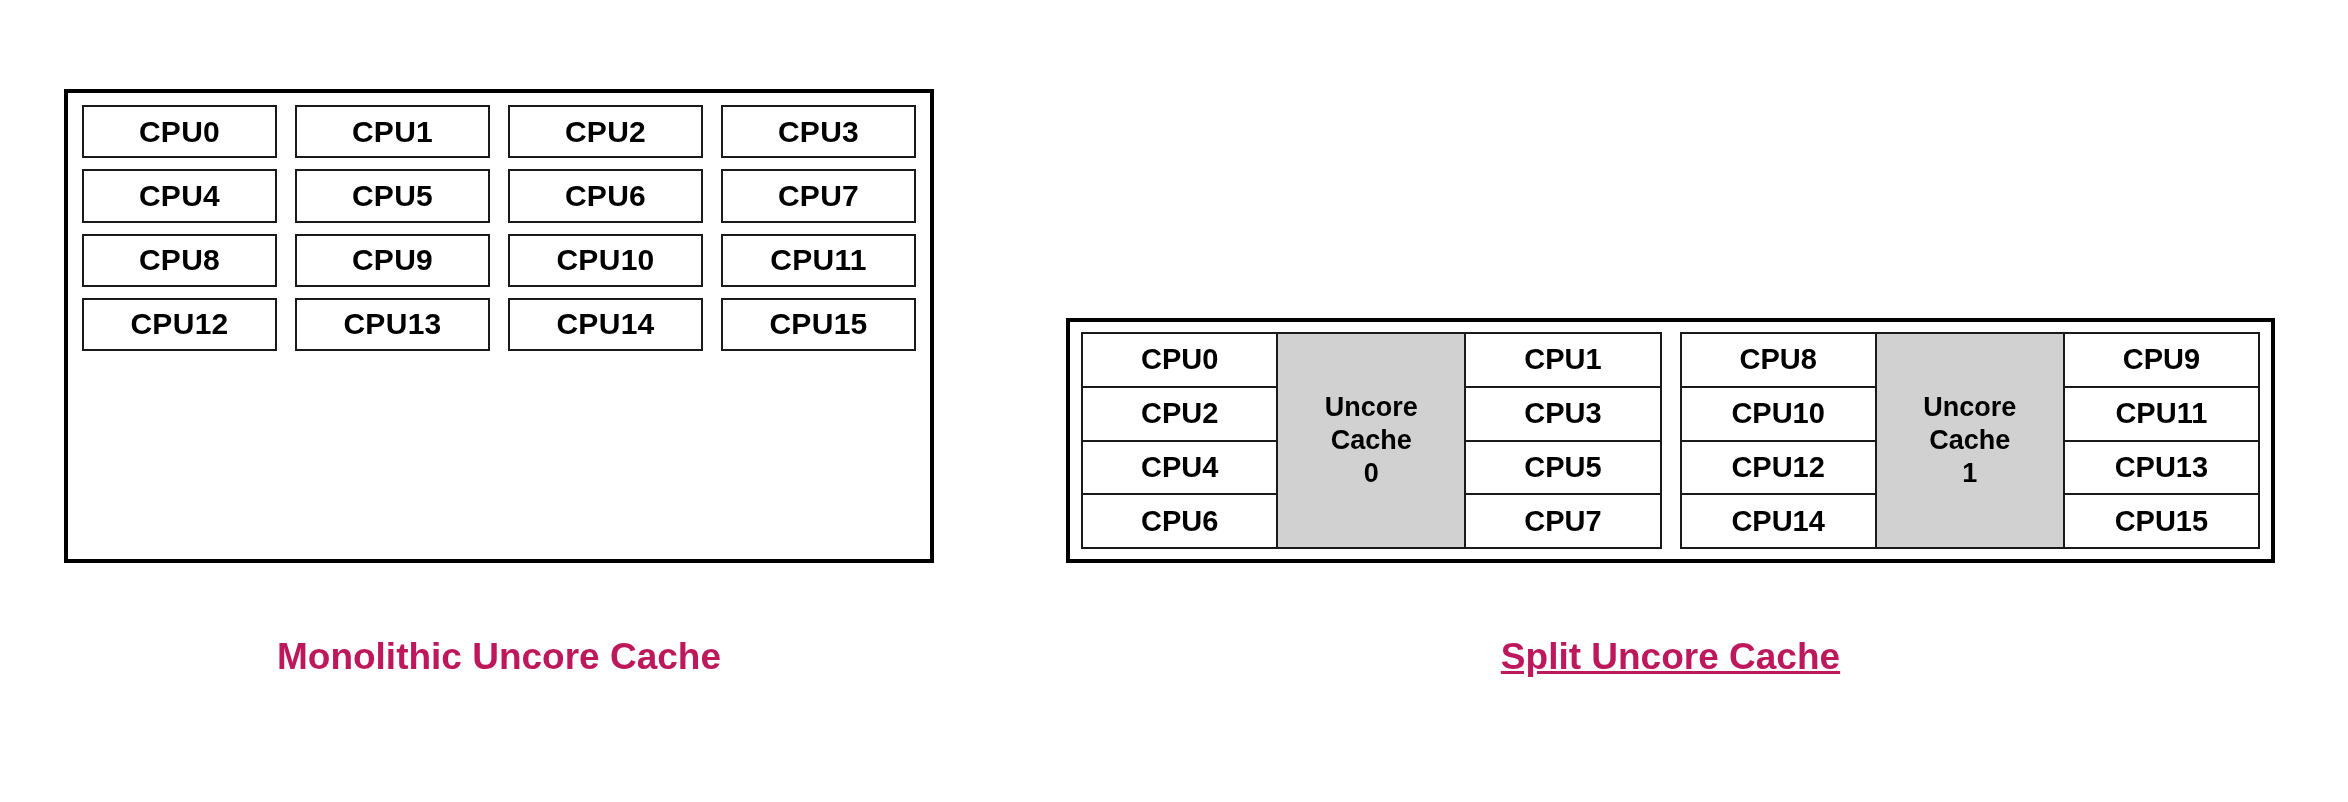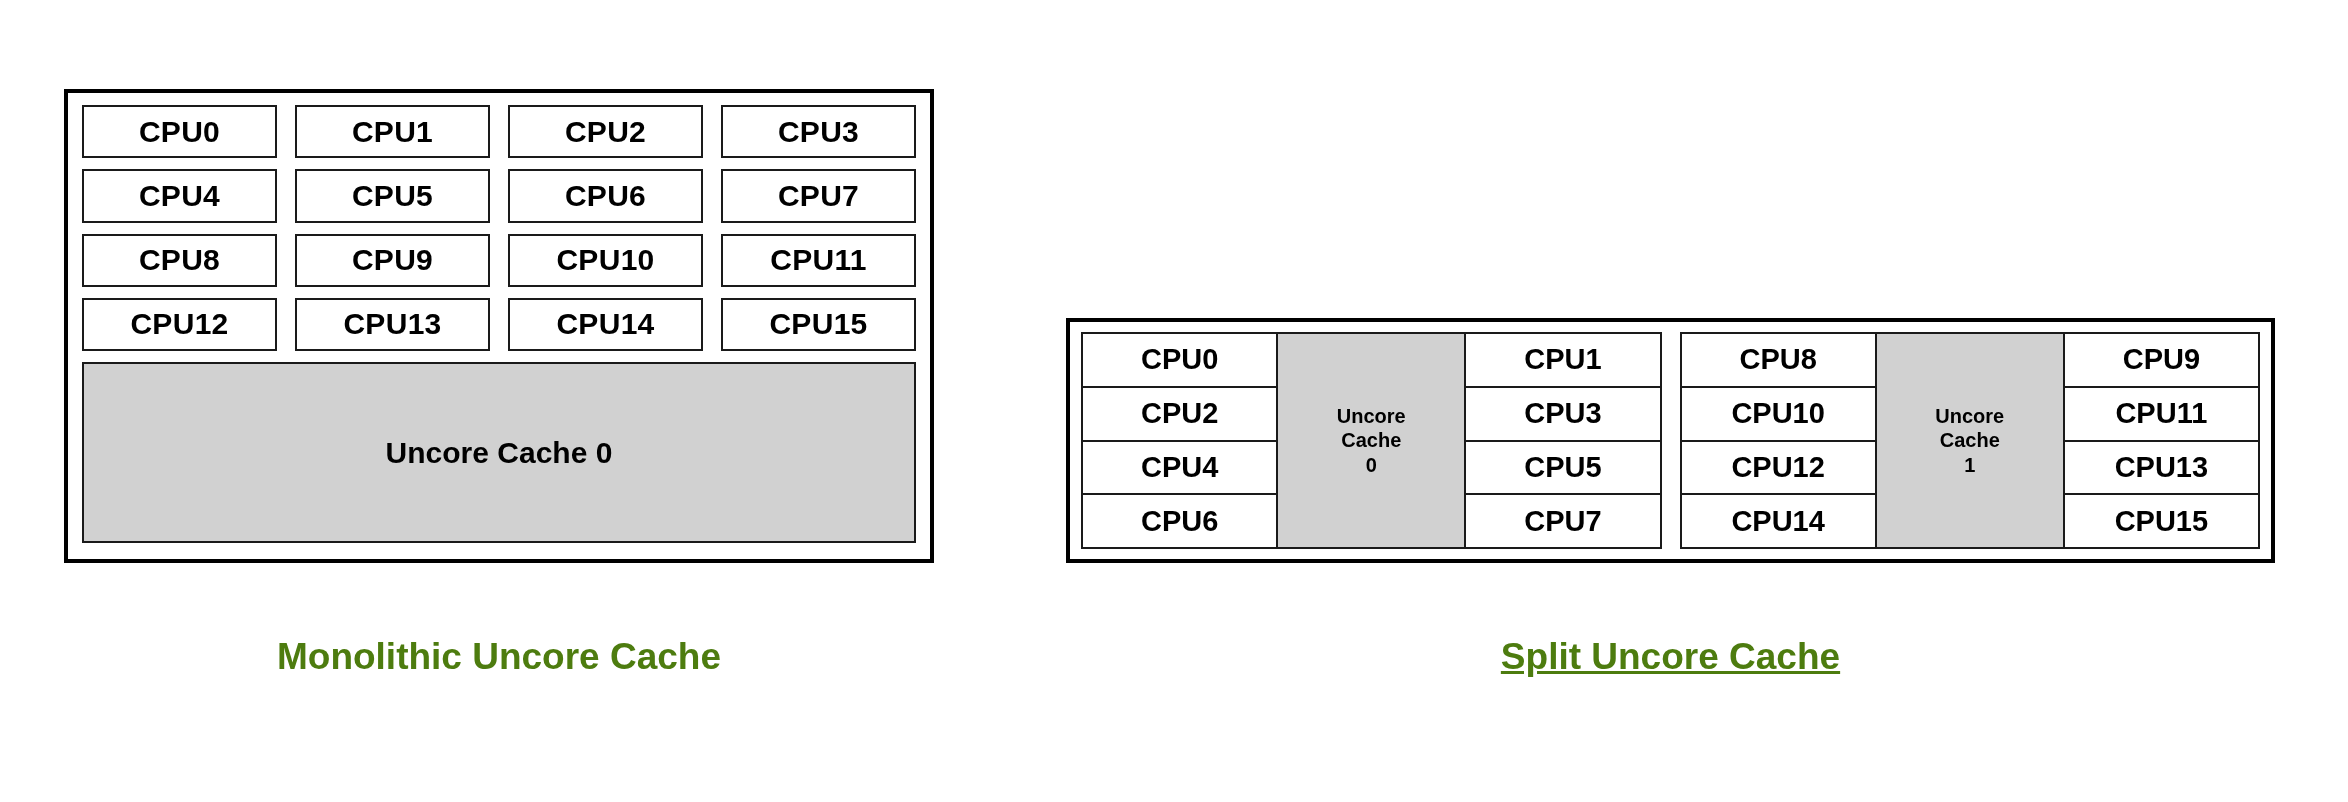--- a/index.html
+++ b/index.html
@@ -17,21 +17,21 @@
 
   
   .figure {
     position: absolute;
   }
 
   .caption {
     position: absolute;
     text-align: center;
     font-weight: bold;
-    color: #4d7c0f;
+    color: #be185d;
     white-space: nowrap;
   }
 
   
   #fig-monolithic {
     left: 64px;
     top: 89px;
     width: 870px;
     height: 474px;
     box-sizing: border-box;
@@ -133,21 +133,21 @@
   .cache-column {
     flex: 0 0 190px;
     box-sizing: border-box;
     border-left: 2px solid #1a1a1a;
     border-right: 2px solid #1a1a1a;
     background: #d1d1d1;
     display: flex;
     flex-direction: column;
     align-items: center;
     justify-content: center;
-    font-size: 20px;
+    font-size: 27px;
     font-weight: bold;
     color: #000000;
     line-height: 1.22;
     text-align: center;
   }
   #caption-split {
     left: 1066px;
     top: 636px;
     width: 1209px;
     font-size: 37px;
@@ -170,21 +170,20 @@
       <div class="cpu-cell">CPU7</div>
       <div class="cpu-cell">CPU8</div>
       <div class="cpu-cell">CPU9</div>
       <div class="cpu-cell">CPU10</div>
       <div class="cpu-cell">CPU11</div>
       <div class="cpu-cell">CPU12</div>
       <div class="cpu-cell">CPU13</div>
       <div class="cpu-cell">CPU14</div>
       <div class="cpu-cell">CPU15</div>
     </div>
-    <div class="cache-wide">Uncore Cache 0</div>
   </div>
 </div>
 <div class="caption" id="caption-monolithic">Monolithic Uncore Cache</div>
 
 <div class="figure" id="fig-split">
   <div class="inner">
 
     <div class="cache-group">
       <div class="cpu-column">
         <div class="cpu-cell-stack">CPU0</div>

